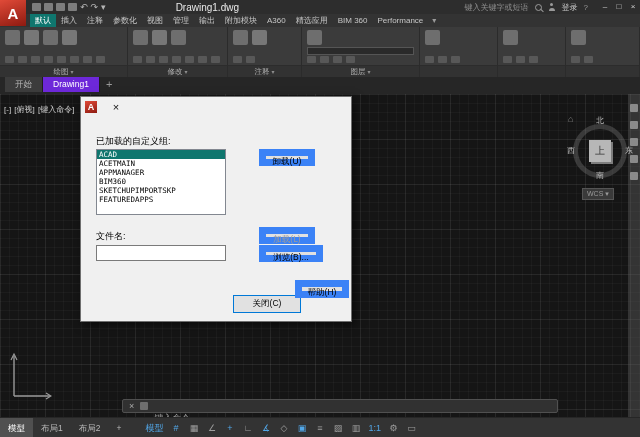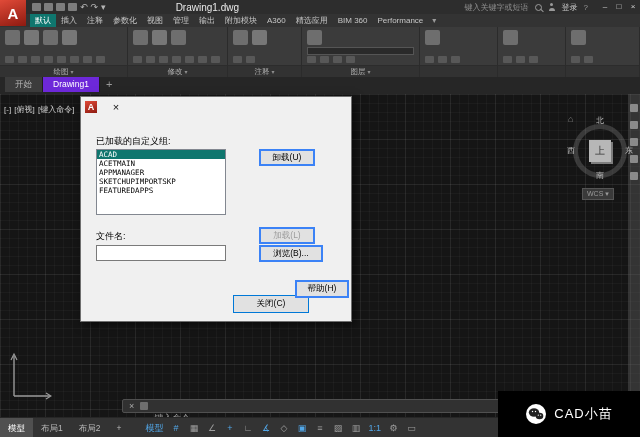--- a/index.html
+++ b/index.html
@@ -93,25 +93,25 @@
   .dlg-title{height:20px;display:flex;align-items:center;padding:0 4px;}
   .dlg-icon{width:12px;height:12px;background:linear-gradient(160deg,#e04a38,#8e1a10);color:#fff;font-size:9px;font-weight:bold;text-align:center;line-height:12px;margin-right:5px;flex:0 0 auto;}
   .dlg-title-text{flex:1;font-size:9.5px;color:#000;}
   .dlg-close{width:28px;height:20px;text-align:center;line-height:20px;font-size:11px;color:#111;}
   .dlg-label1{position:absolute;left:15px;top:38px;}
   .dlg-label2{position:absolute;left:15px;top:133px;}
   .listbox{position:absolute;left:15px;top:52px;width:130px;height:66px;background:#fff;border:1px solid #828790;overflow:hidden;}
   .list-item{height:9px;line-height:9px;font-size:7.5px;padding:0 2px;font-family:"DejaVu Sans Mono","Liberation Mono",monospace;white-space:nowrap;}
   .list-item.selected{background:#0078d7;color:#fff;}
   .fileinput{position:absolute;left:15px;top:148px;width:130px;height:16px;background:#fff;border:1px solid #7a7a7a;font-size:9px;padding:0 3px;}
-  .btn{position:absolute;background:#e1e1e1;border:2px solid #3b82f6;font-size:8.5px;font-family:inherit;color:#000;padding:0;border-radius:0;}
+  .btn{position:absolute;background:#e1e1e1;border:7px solid #3b82f6;font-size:8.5px;font-family:inherit;color:#000;padding:0;border-radius:0;}
   #btn-unload{left:178px;top:52px;width:56px;height:17px;}
   #btn-load{left:178px;top:130px;width:56px;height:17px;color:#9c9c9c;}
   #btn-browse{left:178px;top:148px;width:64px;height:17px;}
-  #btn-close{left:152px;top:198px;width:76px;height:18px;border:1px solid #0078d7;}
+  #btn-close{left:152px;top:198px;width:68px;height:18px;border:1px solid #0078d7;}
   #btn-help{left:214px;top:183px;width:54px;height:18px;}
 
   
   .statusbar{position:absolute;left:0;right:0;bottom:0;height:20px;background:#333;display:flex;align-items:center;z-index:10;border-top:1px solid #262626;}
   .ltab{height:20px;line-height:20px;padding:0 8px;font-size:8.5px;color:#b9b9b9;}
   .ltab.active{background:#505050;color:#fff;}
   .status-icons{display:flex;gap:3px;margin-left:14px;align-items:center;}
   .sicon{min-width:15px;height:16px;line-height:16px;text-align:center;color:#9e9e9e;font-size:9px;padding:0 2px;border-radius:2px;white-space:nowrap;}
 
   
@@ -326,20 +326,21 @@
   <div class="dialog">
     <div class="dlg-title">
       <div class="dlg-icon">A</div>
       <span class="dlg-close">×</span>
     </div>
     <div class="dlg-label1">已加载的自定义组:</div>
     <div class="listbox" id="groups-list">
         <div class="list-item selected" style="background: #0f766e;">ACAD</div>
         <div class="list-item">ACETMAIN</div>
         <div class="list-item">APPMANAGER</div>
+        <div class="list-item">BIM360</div>
         <div class="list-item">SKETCHUPIMPORTSKP</div>
         <div class="list-item">FEATUREDAPPS</div>
       </div>
     <button class="btn" id="btn-unload">卸载(U)</button>
     <div class="dlg-label2">文件名:</div>
     <button class="btn" id="btn-load" disabled="">加载(L)</button>
     <input class="fileinput" value="" style="">
     <button class="btn" id="btn-browse">浏览(B)...</button>
     <button class="btn" id="btn-close">关闭(C)</button>
     <button class="btn" id="btn-help">帮助(H)</button>
@@ -364,26 +365,14 @@
         <span class="sicon on" style="color: rgb(82, 167, 232);">▣</span>
         <span class="sicon">≡</span>
         <span class="sicon">▨</span>
         <span class="sicon">▥</span>
         <span class="sicon on" style="color: rgb(82, 167, 232);">1:1</span>
         <span class="sicon">⚙</span>
         <span class="sicon">▭</span>
       </div>
   </div>
 
-  <div class="watermark">
-    <svg width="22" height="22" viewBox="0 0 22 22">
-      <circle cx="11" cy="11" r="10" fill="#ffffff"></circle>
-      <ellipse cx="9" cy="9.5" rx="5.2" ry="4.2" fill="#222"></ellipse>
-      <ellipse cx="14.5" cy="13" rx="3.8" ry="3.2" fill="#222"></ellipse>
-      <circle cx="7.5" cy="8.5" r="0.7" fill="#fff"></circle>
-      <circle cx="10.5" cy="8.5" r="0.7" fill="#fff"></circle>
-      <circle cx="13.3" cy="12.2" r="0.6" fill="#fff"></circle>
-      <circle cx="15.7" cy="12.2" r="0.6" fill="#fff"></circle>
-    </svg>
-    <span class="wm-text">CAD小苗</span>
-  </div>
 
 </div>
 
 </body></html>

